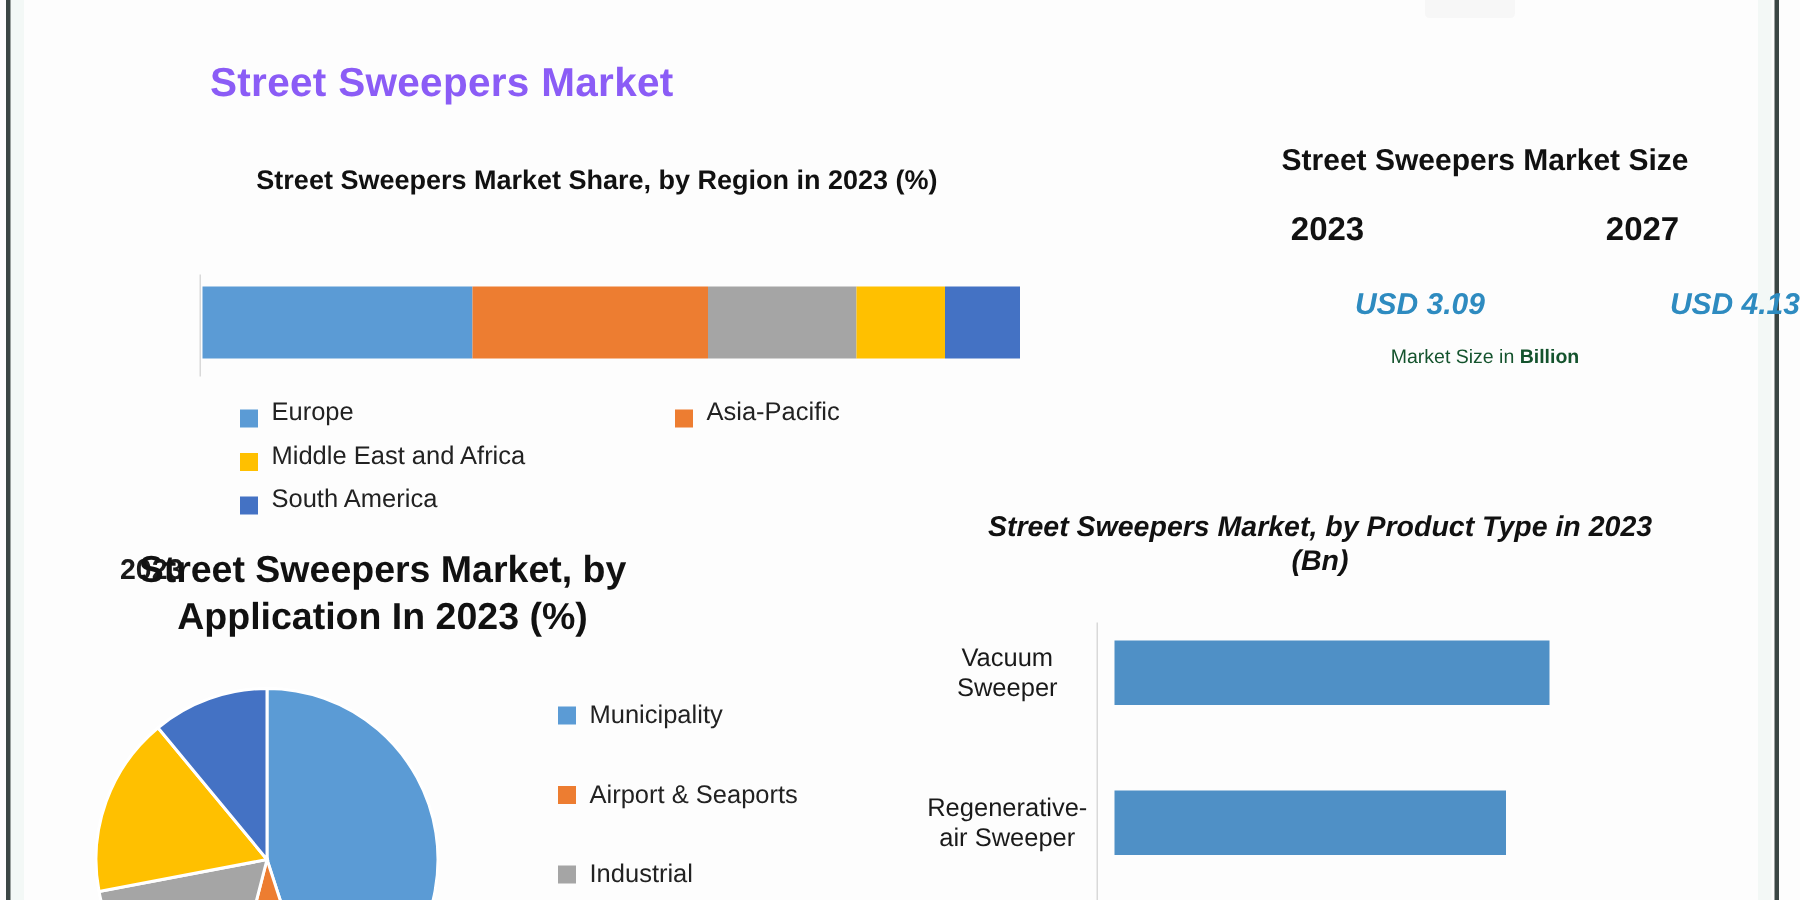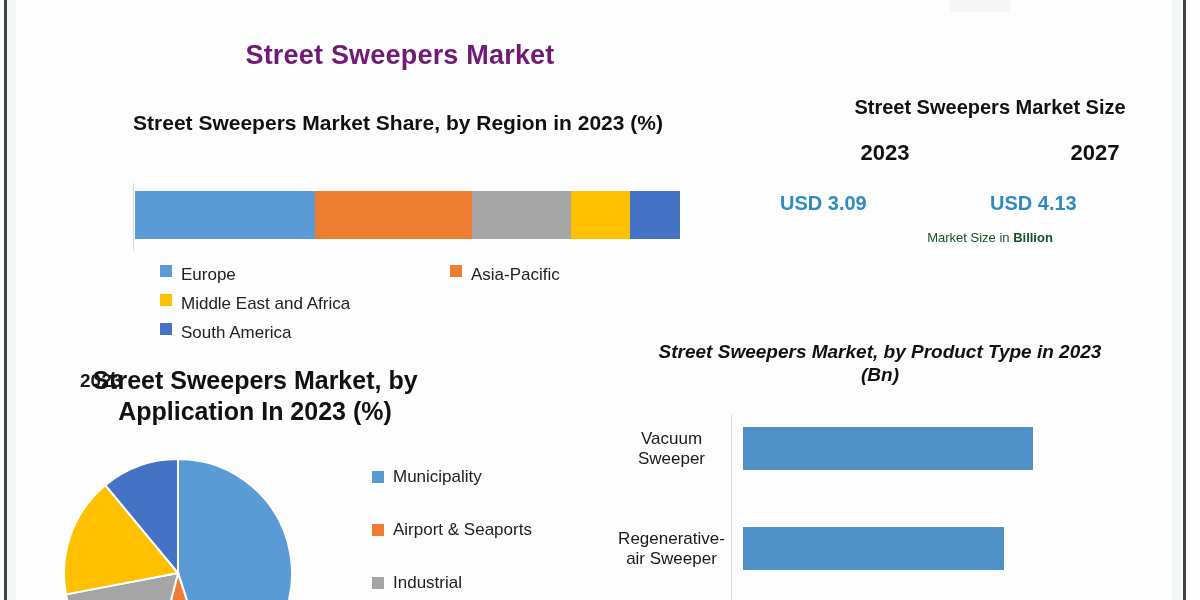--- a/index.html
+++ b/index.html
@@ -17,30 +17,30 @@
   .edge-tint.r{left:1172px;}
 
   .ghost-top{
     position:absolute;left:950px;top:-10px;width:60px;height:22px;
     background:#f2f2f2;border-radius:3px;opacity:.55;
   }
 
   
   #main-title{
     position:absolute;left:140px;top:40px;width:520px;
-    text-align:center;font-size:27px;font-weight:bold;
-    color:#701a75;letter-spacing:.2px;
+    text-align:left;font-size:27px;font-weight:bold;
+    color:#8b5cf6;letter-spacing:.2px;
   }
 
   
   .sec-title{
     position:absolute;font-weight:bold;color:#111;text-align:center;
     line-height:1.22;
   }
-  #region-title{left:108px;top:110px;width:580px;font-size:21px;}
+  #region-title{left:108px;top:110px;width:580px;font-size:18px;}
   #size-title{left:790px;top:95px;width:400px;font-size:20px;}
   #app-title{left:55px;top:365px;width:400px;font-size:25px;}
   #prod-title{left:640px;top:340px;width:480px;font-size:19px;font-style:italic;}
 
   
   #region-chart{position:absolute;left:30px;top:178px;width:660px;height:75px;}
   #region-axis-label{
     position:absolute;left:50px;top:192px;font-size:19px;font-weight:bold;color:#1a1a1a;
   }
   #region-plot{
@@ -48,31 +48,31 @@
     border-left:1px solid #d9d9d9;
   }
   #region-bar{
     position:absolute;left:1px;top:8px;height:48px;width:545px;display:flex;
   }
   #region-bar .seg{height:100%;}
 
   
   #region-legend{position:absolute;left:160px;top:260px;width:560px;font-size:17px;}
   #region-legend .row{display:flex;height:29px;align-items:center;}
-  #region-legend .cell{display:flex;align-items:flex-start;}
+  #region-legend .cell{display:flex;align-items:flex-end;}
   #region-legend .cell.c1{width:290px;}
   .swatch{width:12px;height:12px;margin-right:9px;flex:none;}
   .lg-label{color:#222;white-space:nowrap;}
 
   
   #size-block{position:absolute;left:780px;top:140px;width:420px;}
   #size-years{display:flex;}
   #size-years > div{width:210px;text-align:center;font-size:22px;font-weight:bold;color:#111;}
   #size-values{display:flex;margin-top:26px;}
-  #size-values > div{width:210px;text-align:left;font-size:20px;font-weight:bold;color:#2e8bc0;}
+  #size-values > div{width:210px;text-align:right;font-size:20px;font-weight:bold;color:#2e8bc0;font-style:italic;}
   #size-unit{
     margin-top:15px;text-align:center;font-size:13px;color:#14532d;width:420px;
   }
   #size-unit b{font-weight:bold;}
 
   
   #pie-wrap{position:absolute;left:63px;top:458px;width:230px;height:230px;}
   #pie-svg{display:block;}
 
   #app-legend{position:absolute;left:372px;top:450px;width:230px;font-size:17px;}

